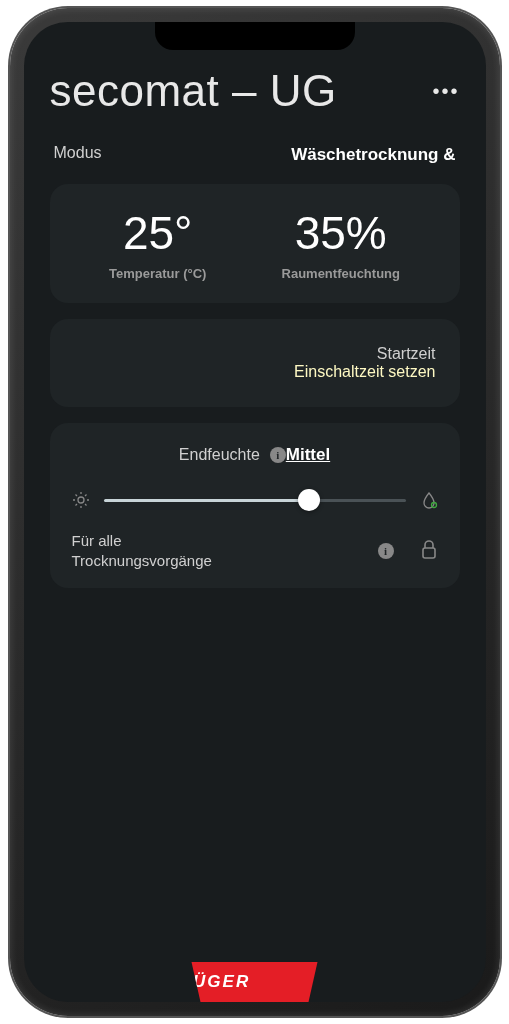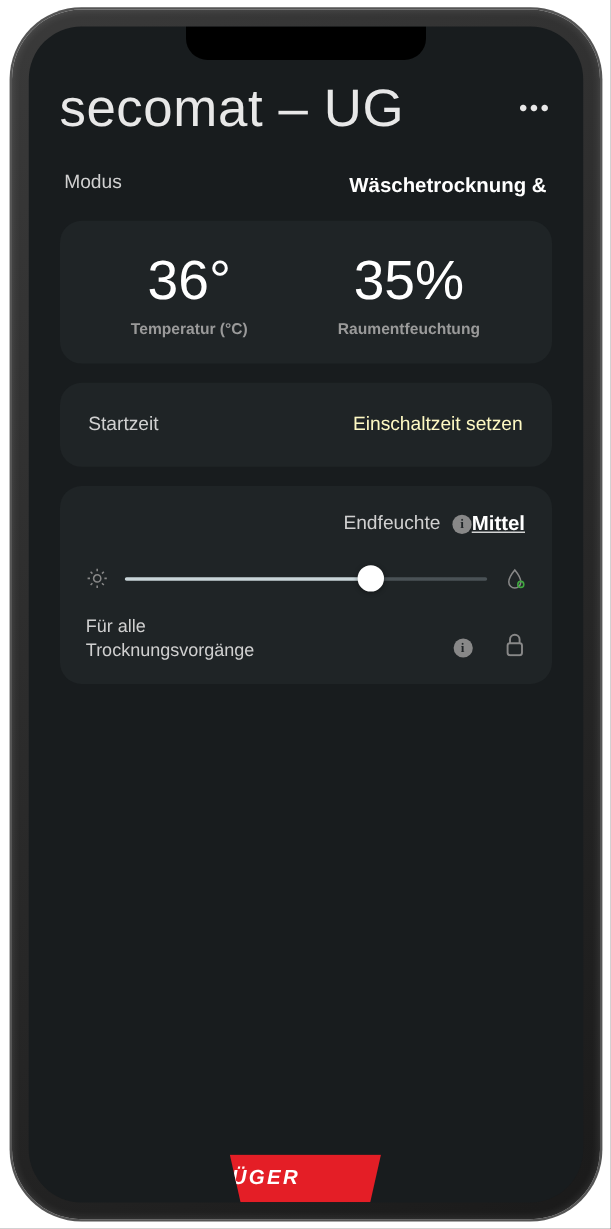--- a/index.html
+++ b/index.html
@@ -124,36 +124,37 @@
       font-size: 13px;
       color: #9a9a9a;
       margin-top: 6px;
       font-weight: bold;
     }
     .timer-row {
       display: flex;
       justify-content: space-between;
       align-items: flex-end;
       padding: 4px 2px;
+      flex-direction: column;
     }
     .timer-label {
       font-size: 16px;
       color: #d0d0d0;
     }
     .timer-action {
       font-size: 16px;
       color: #fef9c3;
       cursor: pointer;
     }
     .humidity-card {
       padding: 22px 22px 18px 22px;
     }
     .humidity-header {
       display: flex;
-      justify-content: flex-end;
+      justify-content: center;
       align-items: center;
       margin-bottom: 26px;
     }
     .humidity-label-wrap {
       display: flex;
       align-items: center;
       gap: 10px;
     }
     .humidity-label {
       font-size: 16px;
@@ -207,21 +208,21 @@
       width: 22px;
       height: 22px;
       background: #fff;
       border-radius: 50%;
       box-shadow: 0 1px 4px rgba(0,0,0,0.4);
       cursor: grab;
     }
     .all-row {
       display: flex;
       justify-content: space-between;
-      align-items: flex-end;
+      align-items: center;
       gap: 28px;
     }
     .all-label {
       font-size: 15px;
       color: #d0d0d0;
       line-height: 1.3;
     }
     .all-icons {
       display: flex;
       gap: 26px;
@@ -269,21 +270,21 @@
         <div class="mode-label">Modus</div>
         <div class="mode-value">
           <div>Wäschetrocknung &amp;</div>
         </div>
       </div>
 
 
       <div class="card">
         <div class="readings">
           <div class="reading">
-            <div class="reading-value">36°</div>
+            <div class="reading-value">25°</div>
             <div class="reading-label">Temperatur (°C)</div>
           </div>
           <div class="reading">
             <div class="reading-value">35%</div>
             <div class="reading-label">Raumentfeuchtung</div>
           </div>
         </div>
       </div>
 
       <div class="card">

